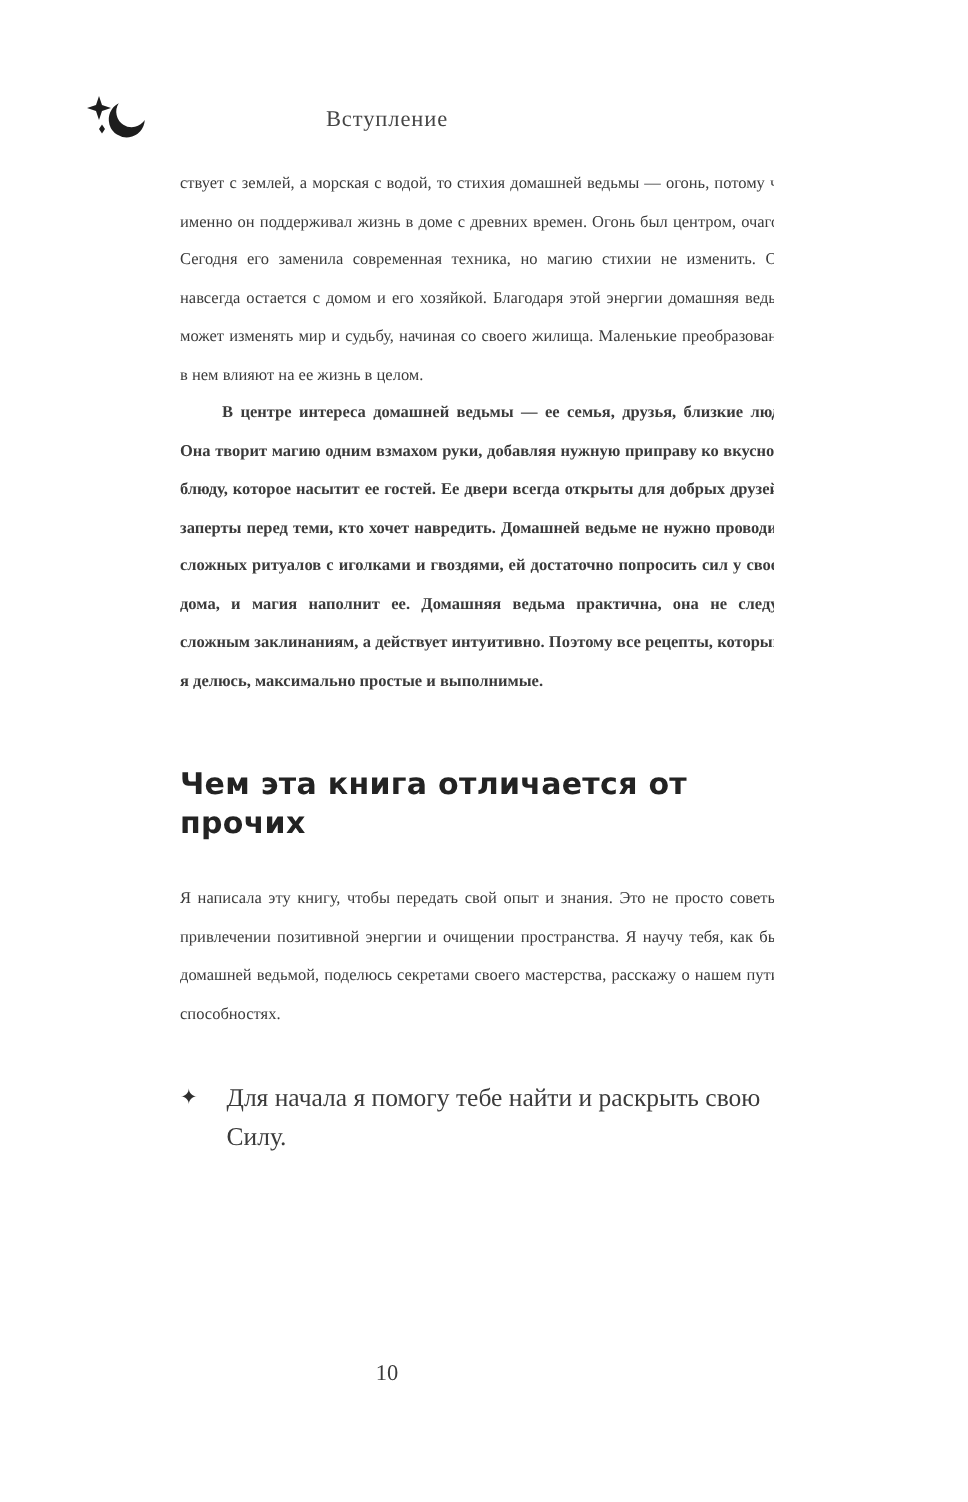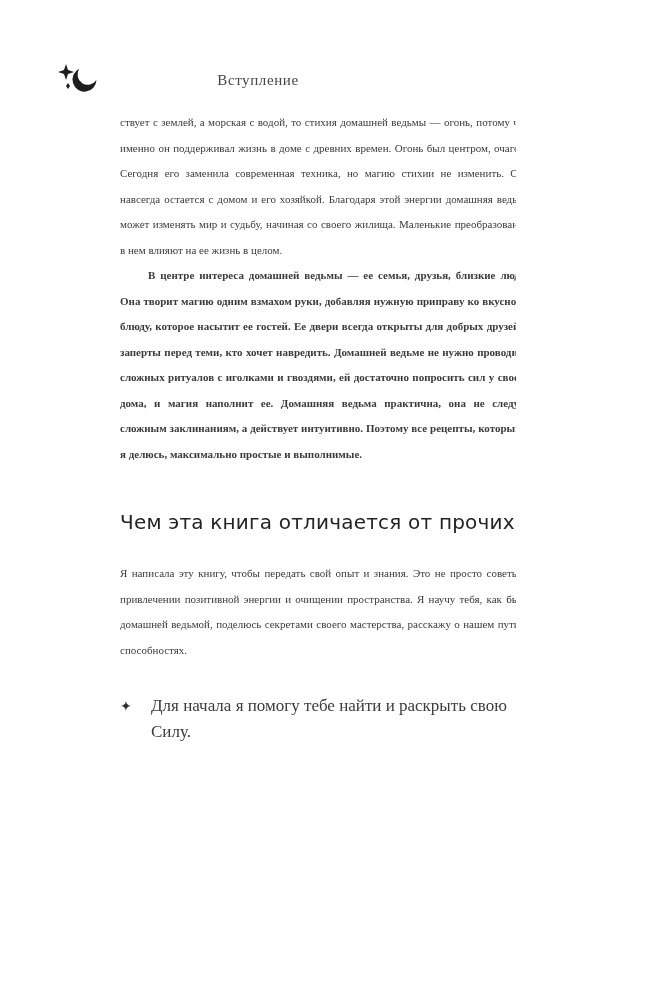--- a/index.html
+++ b/index.html
@@ -48,21 +48,21 @@
     -webkit-hyphens: auto;
     color: #3b3b3b;
   }
   .para.indent {
     text-indent: 28px;
     font-weight: bold;
   }
   .section-heading {
     margin: 42px 0 26px 0;
     font-family: "DejaVu Sans", sans-serif;
-    font-weight: 400;
+    font-weight: 700;
     font-size: 20px;
     line-height: 26px;
     color: #232323;
     letter-spacing: 0.2px;
   }
   .intro strong {
     font-weight: 400;
     color: #2e2e2e;
   }
   .bullet-list {
@@ -124,14 +124,15 @@
 
     <ul class="bullet-list">
       <li>
         <span class="bullet-marker">✦</span>
         <span class="bullet-text">Для начала я помогу тебе найти и раскрыть свою Силу.</span>
       </li>
     </ul>
 
   </main>
 
+  <div class="page-number">10</div>
 
 </div>
 
 </body></html>

